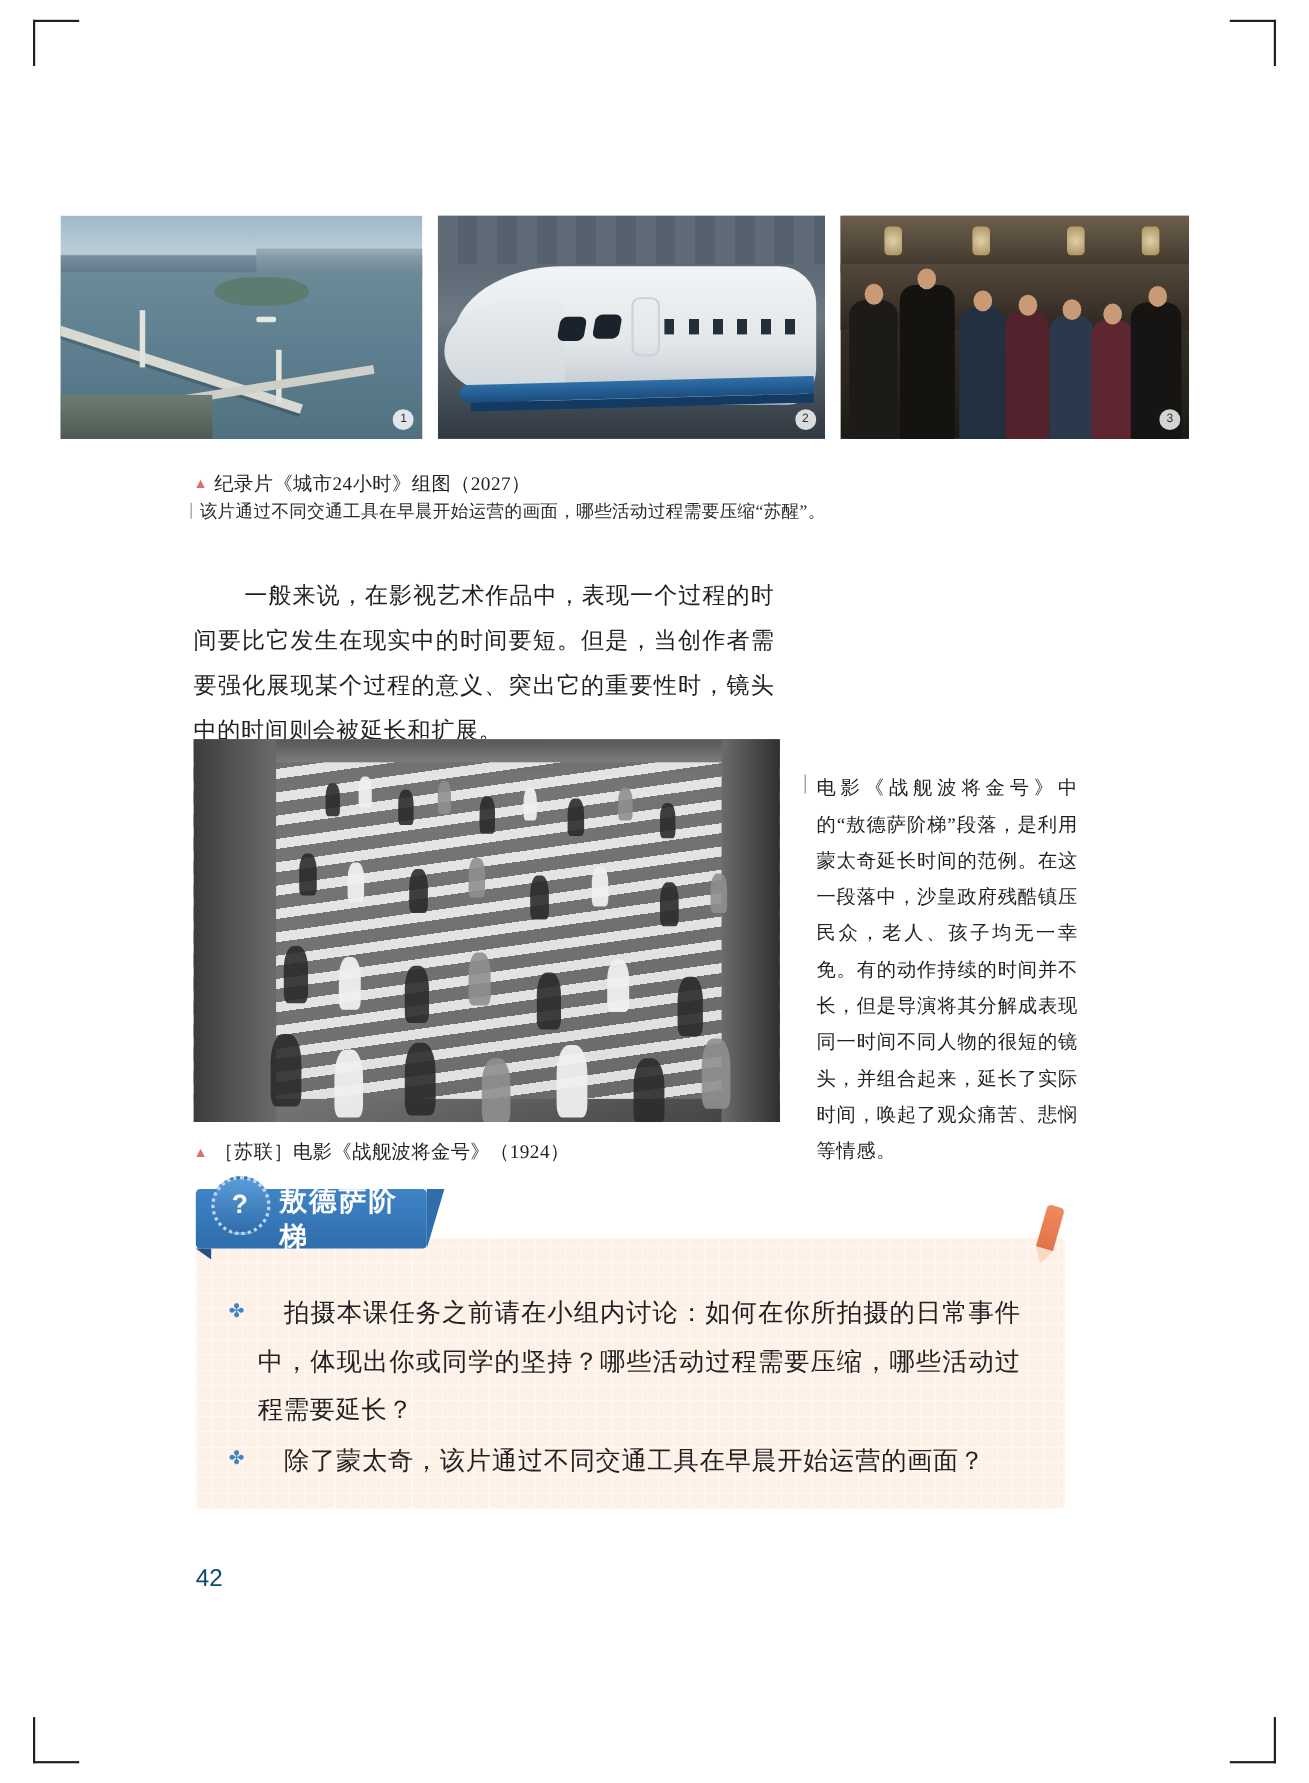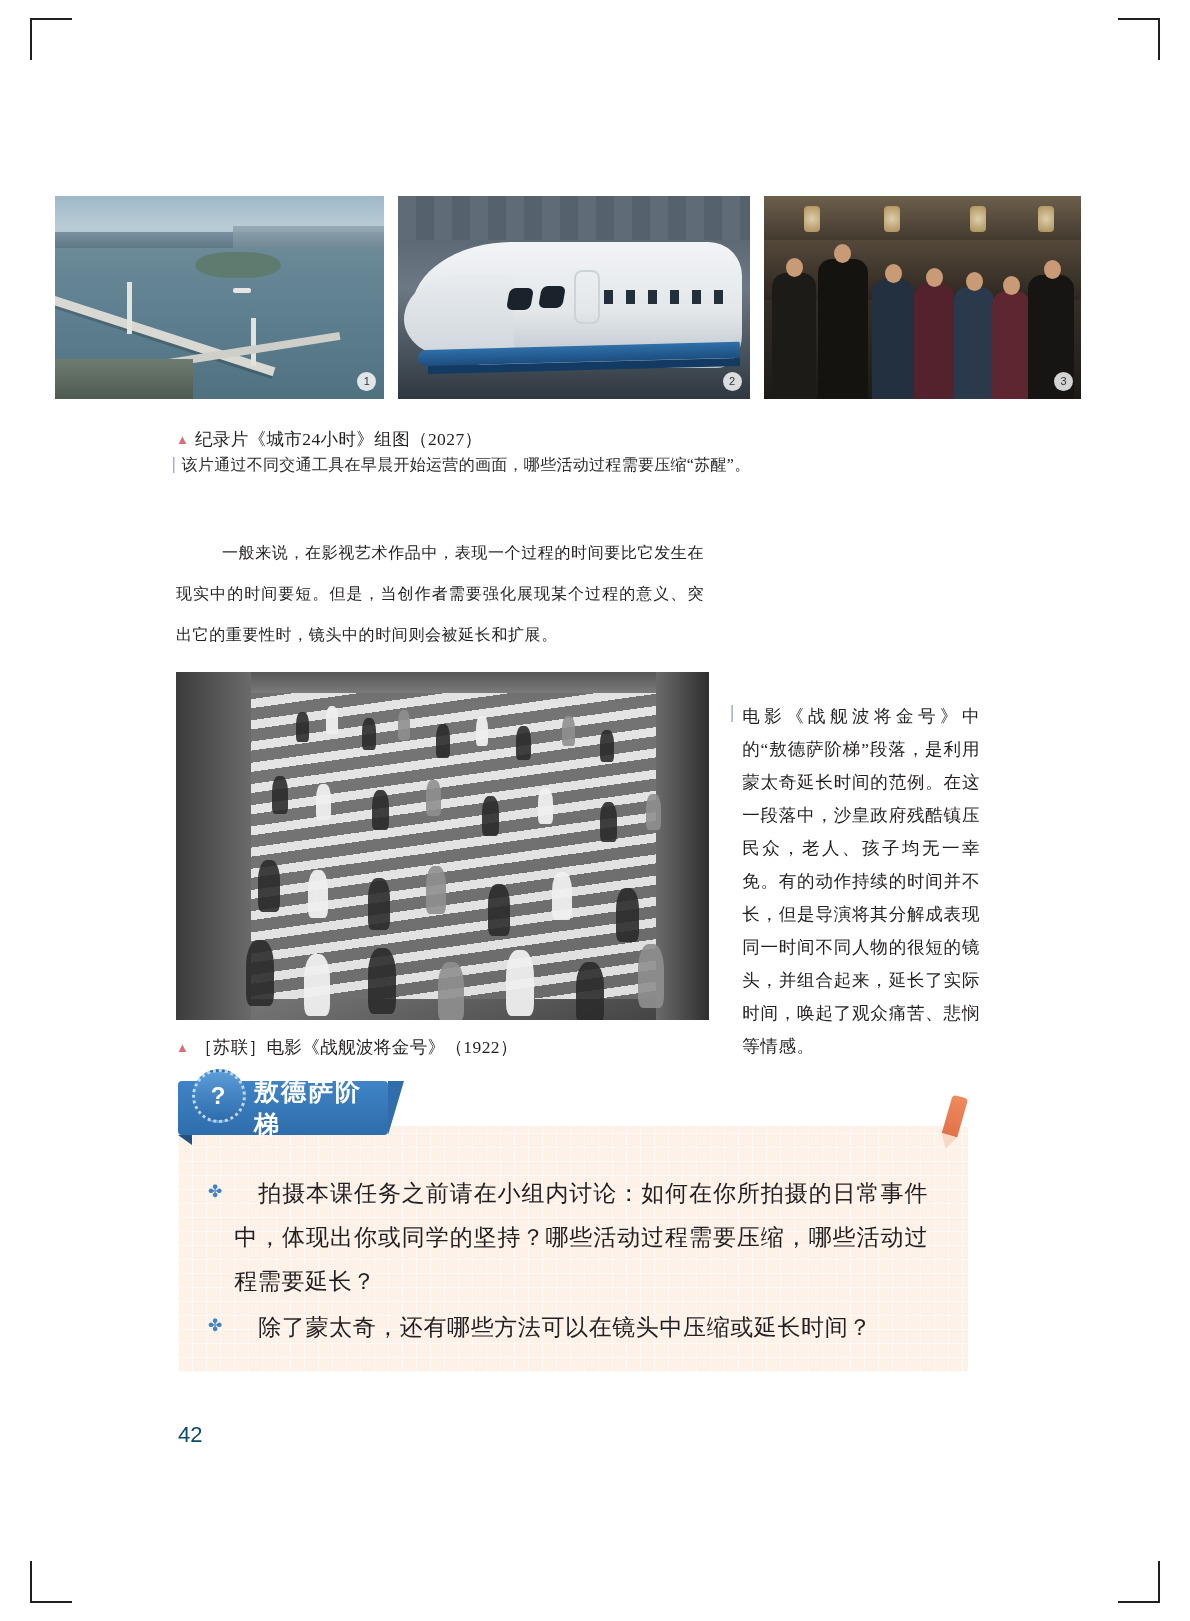--- a/index.html
+++ b/index.html
@@ -198,24 +198,24 @@
     letter-spacing: .3px;
   }
 
   #fig1-caption { top: 427px; left: 176px; }
   #fig1-note { top: 455px; left: 172px; }
   #fig2-caption { top: 1035px; left: 176px; }
 
   
   .body-para {
     position: absolute;
-    top: 516px;
+    top: 500px;
     left: 176px;
     width: 528px;
-    font-size: 16px;
+    font-size: 21px;
     line-height: 41px;
     color: #231f20;
     text-indent: 46px;
     letter-spacing: .6px;
     text-align: justify;
   }
 
   
   .film-still {
     position: absolute;
@@ -500,21 +500,21 @@
     <div class="fs-fig light" style="left:128px;top:282px;width:26px;height:62px"></div>
     <div class="fs-fig" style="left:192px;top:276px;width:28px;height:66px"></div>
     <div class="fs-fig mid" style="left:262px;top:290px;width:26px;height:60px"></div>
     <div class="fs-fig light" style="left:330px;top:278px;width:28px;height:66px"></div>
     <div class="fs-fig" style="left:400px;top:290px;width:28px;height:62px"></div>
     <div class="fs-fig mid" style="left:462px;top:272px;width:26px;height:64px"></div>
   </div>
 
   <div class="cap-row" id="fig2-caption">
     <span class="tri">▲</span>
-    <span class="cap-main">［苏联］电影《战舰波将金号》（1922）</span>
+    <span class="cap-main">［苏联］电影《战舰波将金号》（1924）</span>
   </div>
 
   <div class="side-note">
     <span class="bar">|</span>
     <span class="txt">电影《战舰波将金号》中的“敖德萨阶梯”段落，是利用蒙太奇延长时间的范例。在这一段落中，沙皇政府残酷镇压民众，老人、孩子均无一幸免。有的动作持续的时间并不长，但是导演将其分解成表现同一时间不同人物的很短的镜头，并组合起来，延长了实际时间，唤起了观众痛苦、悲悯等情感。</span>
   </div>
 
   <div class="disc-box"></div>
 
   <div class="disc-tab">
@@ -527,18 +527,18 @@
     <div class="p-tip"></div>
   </div>
 
   <div class="disc-item" id="disc-item-0">
     <span class="dot">✤</span>
     <span class="dtxt">拍摄本课任务之前请在小组内讨论：如何在你所拍摄的日常事件中，体现出你或同学的坚持？哪些活动过程需要压缩，哪些活动过程需要延长？</span>
   </div>
 
   <div class="disc-item" id="disc-item-1">
     <span class="dot">✤</span>
-    <span class="dtxt">除了蒙太奇，还有哪些方法可以在镜头中压缩或延长时间？</span>
+    <span class="dtxt">除了蒙太奇，该片通过不同交通工具在早晨开始运营的画面？</span>
   </div>
 
   <div class="page-num">42</div>
 
 </div>
 
 </body></html>

